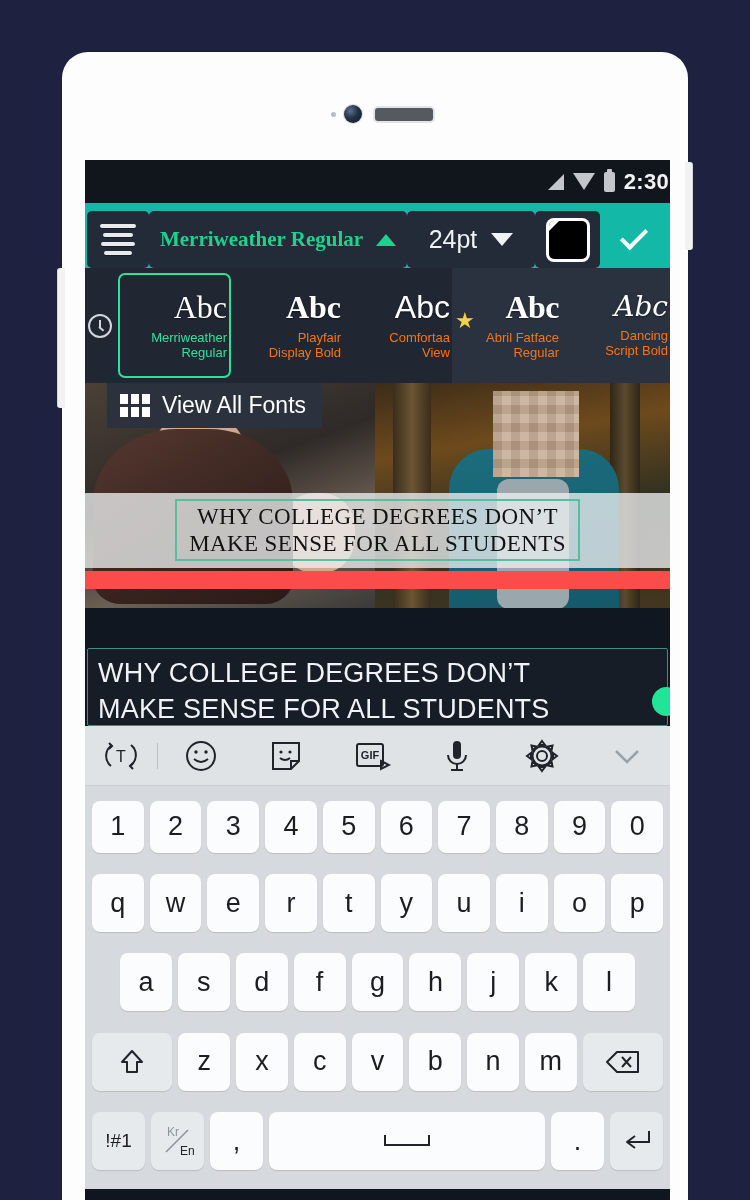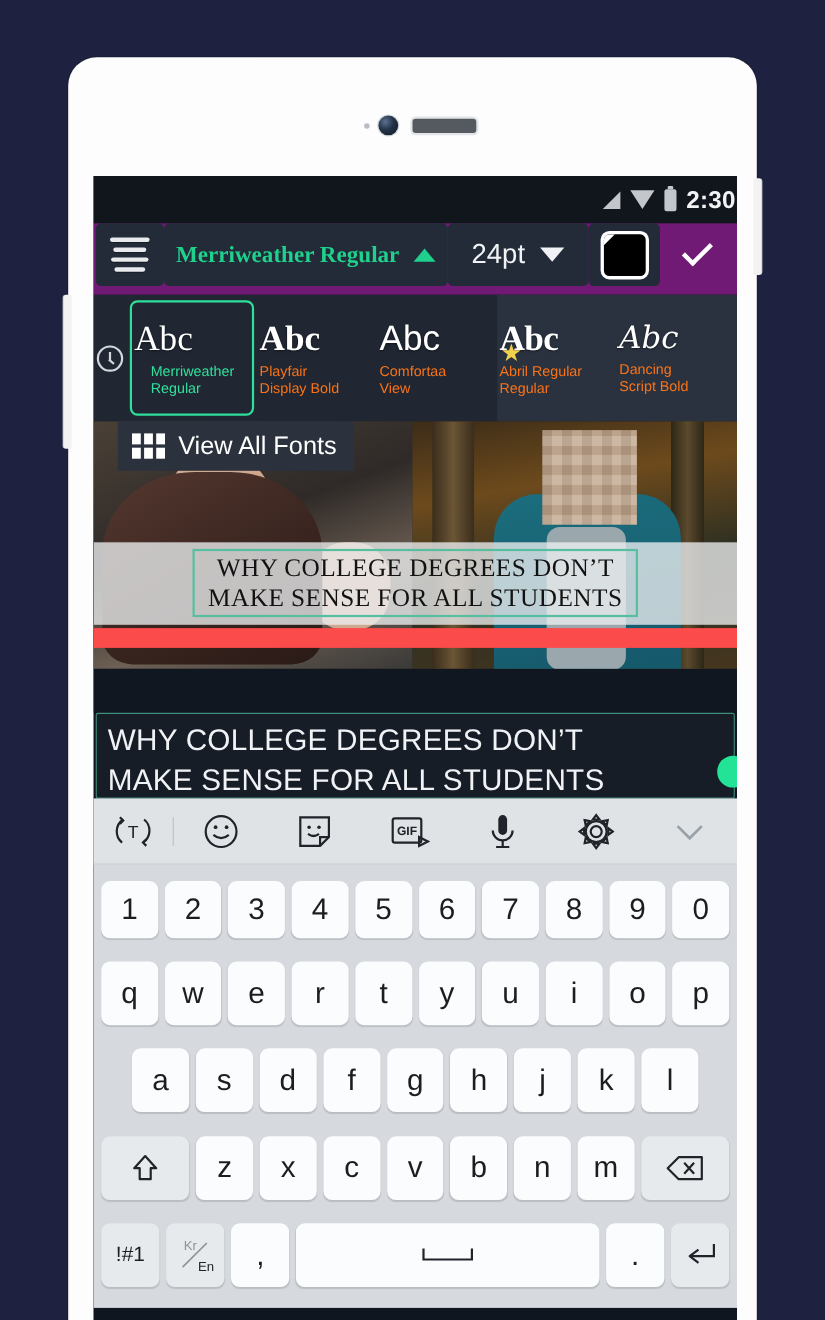--- a/index.html
+++ b/index.html
@@ -62,21 +62,21 @@
     display: flex; align-items: center; justify-content: flex-end;
     padding-right: 1px; gap: 9px;
   }
   .sb-signal { width: 0; height: 0; border-left: 16px solid transparent; border-bottom: 16px solid #c3c6cb; }
   .sb-wifi { width: 0; height: 0; border-left: 11px solid transparent; border-right: 11px solid transparent; border-top: 17px solid #c3c6cb; }
   .sb-batt { width: 11px; height: 20px; background: #c3c6cb; border-radius: 2px; position: relative; }
   .sb-batt::before { content:""; position:absolute; top:-3px; left:3px; width:5px; height:3px; background:#c3c6cb; border-radius:1px 1px 0 0;}
   .sb-time { color:#f2f3f5; font-size:22px; font-weight:bold; letter-spacing:.3px; }
 
   
-  .toolbar { height: 65px; background:#701a75; display:flex; align-items:flex-start; gap:0; padding:0 2px; }
+  .toolbar { height: 65px; background:#14b8a6; display:flex; align-items:flex-end; gap:0; padding:0 2px; }
   .tb-cell { background:#232b38; height:57px; border-radius:5px; display:flex; align-items:center; justify-content:center; }
   .tb-align { width: 62px; flex-direction: column; gap:5px; }
   .al-line { background:#e8eaee; height:4px; border-radius:2px; box-shadow:0 1px 0 rgba(0,0,0,.35); }
   .al-1 { width: 36px; } .al-2 { width: 30px; } .al-3 { width: 34px; } .al-4 { width: 28px; }
   .tb-font { flex: 1; gap: 13px; padding: 0 8px; }
   .tb-font .fname { color:#1fd18c; font-size:21px; font-family:"Liberation Serif", serif; font-weight:600; white-space:nowrap; }
   .caret-up { width:0;height:0;border-left:10px solid transparent;border-right:10px solid transparent;border-bottom:12px solid #1fd18c; }
   .caret-dn { width:0;height:0;border-left:11px solid transparent;border-right:11px solid transparent;border-top:13px solid #f0f2f5; }
   .tb-size { width: 128px; gap: 14px; }
   .tb-size .sz { color:#f0f2f5; font-size:25px; }
@@ -85,21 +85,21 @@
   .swatch::before{content:"";position:absolute;top:0;left:0;border-left:10px solid #fff;border-bottom:10px solid transparent;}
   .tb-check { width: 68px; background: transparent; }
   .check-gl { width:26px;height:14px;border-left:4px solid #fff;border-bottom:4px solid #fff;transform:rotate(-45deg);margin-top:-8px;}
 
   
   .carousel { height:115px; background:#202733; display:flex; align-items:stretch; }
   .clock-wrap { width:30px; display:flex; align-items:center; justify-content:center; flex:0 0 30px; }
   .clock-ic { width:24px;height:24px;border-radius:50%;border:2px solid #d3d6db; position:relative; }
   .clock-ic::before{content:"";position:absolute;left:9px;top:4px;width:2px;height:8px;background:#d3d6db;}
   .clock-ic::after{content:"";position:absolute;left:9px;top:10px;width:6px;height:2px;background:#d3d6db;transform-origin:0 50%;transform:rotate(40deg);}
-  .fcard { flex:1; display:flex; flex-direction:column; align-items:flex-start; justify-content:center; position:relative; padding:4px 2px; }
+  .fcard { flex:1; display:flex; flex-direction:column; align-items:flex-end; justify-content:center; position:relative; padding:4px 2px; }
   .fcard.sel { border:2px solid #2fe09a; border-radius:7px; margin:5px 3px; }
   .fcard.fav { background:#2a3240; }
   .fc-abc { color:#ffffff; font-size:32px; line-height:1; margin-bottom:7px; text-shadow:0 1px 2px rgba(0,0,0,.5); }
   .fc-abc.s1 { font-family:"Liberation Serif", serif; }
   .fc-abc.s2 { font-family:"Liberation Serif", serif; font-weight:bold; }
   .fc-abc.s3 { font-family:"Liberation Sans", sans-serif; }
   .fc-abc.s4 { font-family:"Liberation Serif", serif; font-weight:bold; letter-spacing:-.5px; }
   .fc-abc.s5 { font-family:"DejaVu Serif", serif; font-style:italic; font-size:28px; }
   .fc-name { color:#f97316; font-size:13px; line-height:15px; text-align:center; }
   .fcard.sel .fc-name { color:#2fe09a;margin-left:15px; }
@@ -230,21 +230,21 @@
         <span class="fc-name">Display Bold</span>
       </div>
       <div class="fcard">
         <span class="fc-abc s3">Abc</span>
         <span class="fc-name">Comfortaa</span>
         <span class="fc-name">View</span>
       </div>
       <div class="fcard fav">
         <span class="star">★</span>
         <span class="fc-abc s4">Abc</span>
-        <span class="fc-name">Abril Regular</span>
+        <span class="fc-name">Abril Fatface</span>
         <span class="fc-name">Regular</span>
       </div>
       <div class="fcard fav">
         <span class="fc-abc s5">Abc</span>
         <span class="fc-name">Dancing</span>
         <span class="fc-name">Script Bold</span>
       </div>
     </div>
 
     <div class="canvas">

